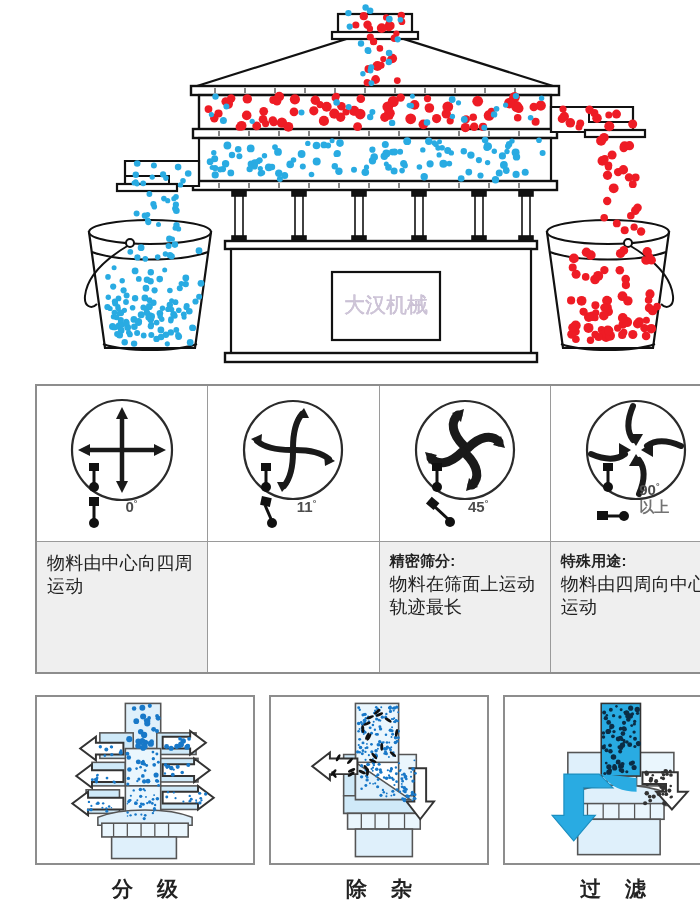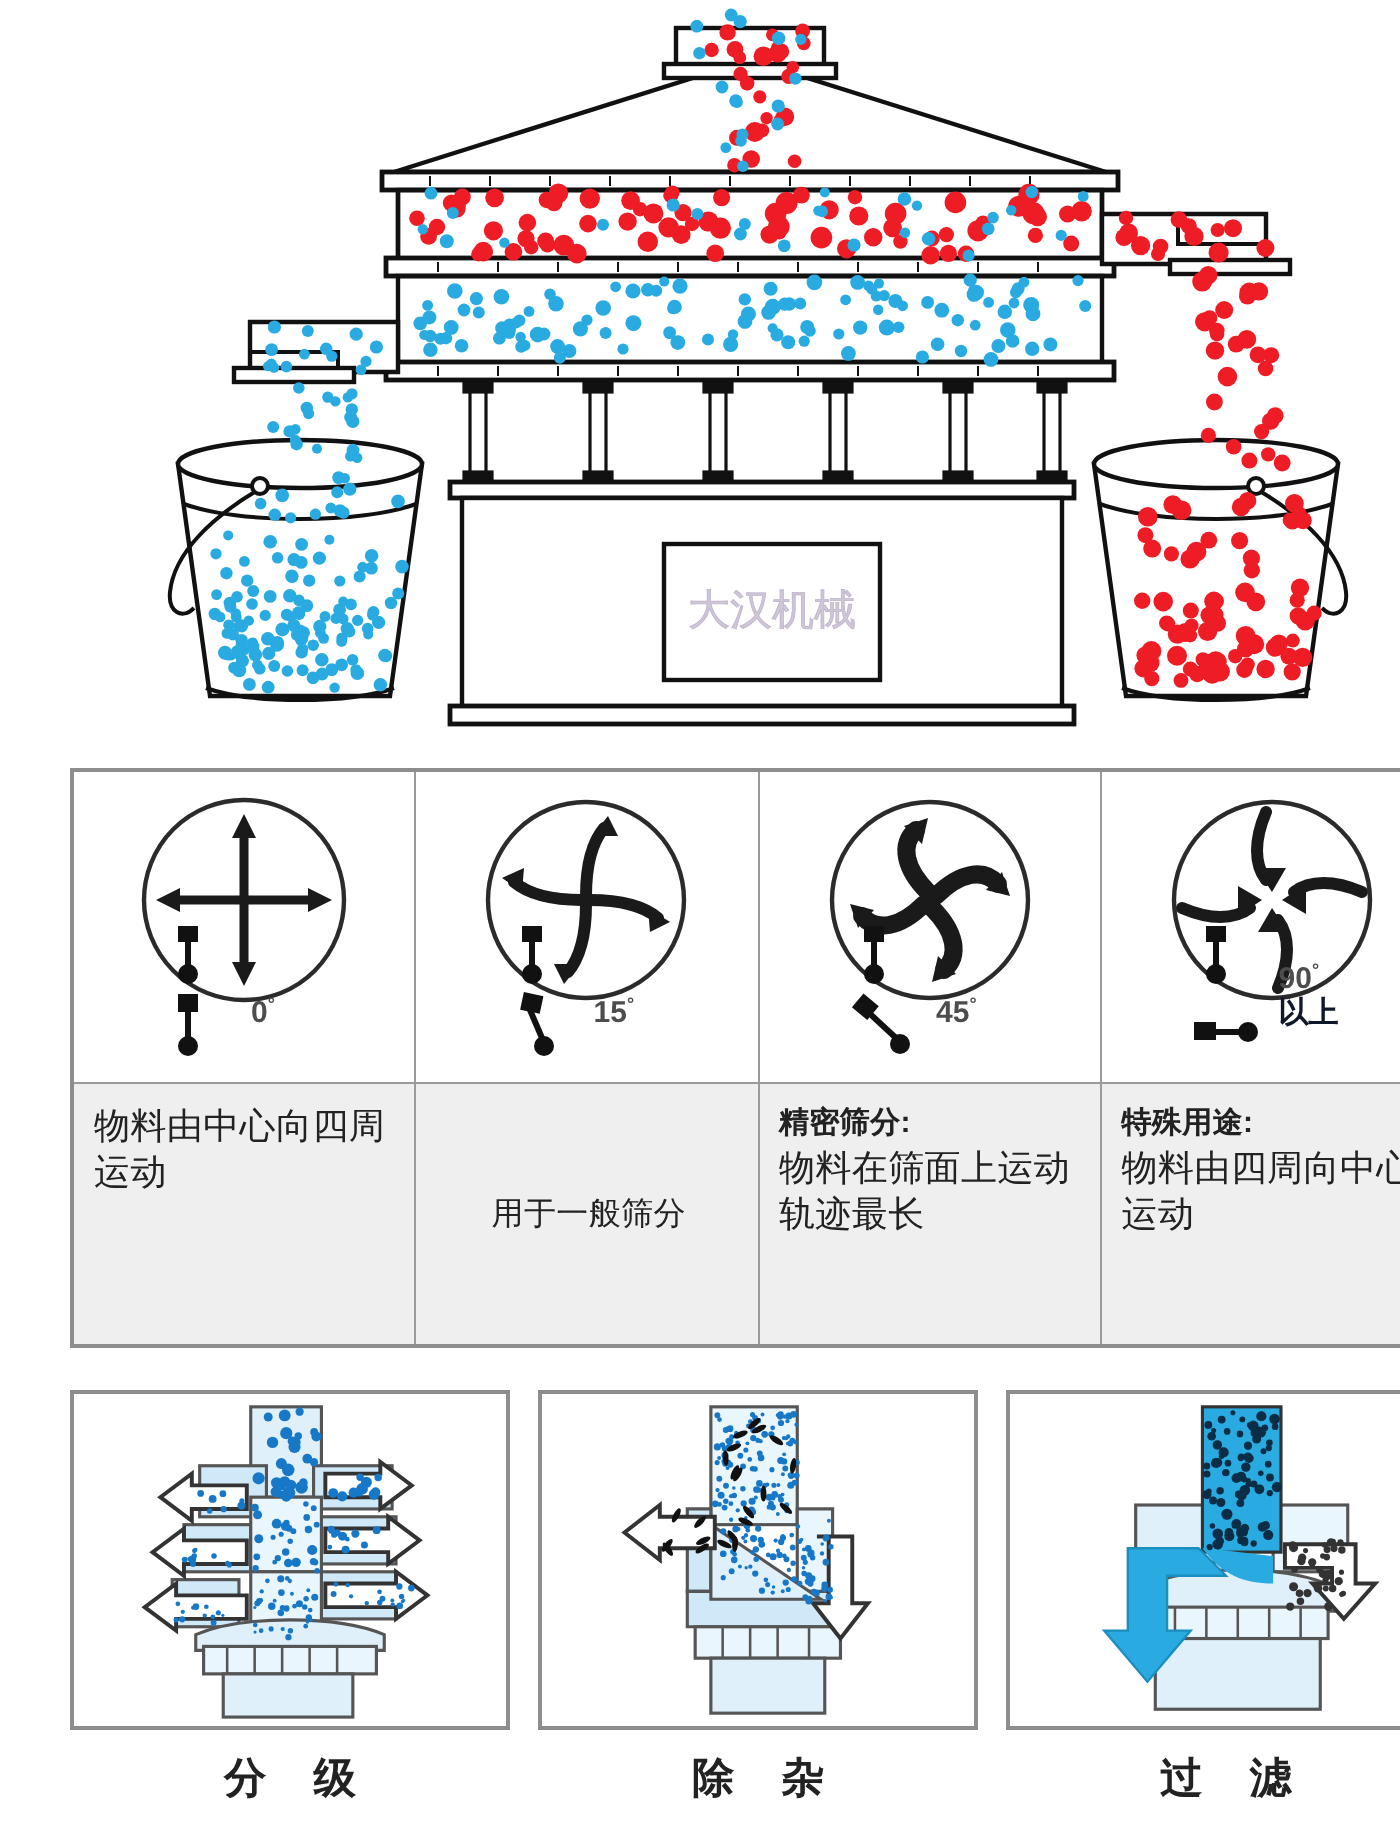--- a/index.html
+++ b/index.html
@@ -29,21 +29,21 @@
     border-bottom:1px solid #9a9a9a;box-sizing:border-box;
   }
   .angle-ico{position:absolute;left:50%;top:8px;transform:translateX(-50%);}
   .weight-ico{position:absolute;left:26%;bottom:8px;}
   .deg-label{
     position:absolute;left:52%;bottom:26px;
     font-size:15px;font-weight:bold;color:#4d4d4d;line-height:1.15;
     white-space:nowrap;
   }
   .deg-label .sup{font-size:9px;vertical-align:super;}
-  .deg-label .cn{font-size:15px;display:block;color:#0f172a;}
+  .deg-label .cn{font-size:15px;display:block;color:#737373;}
   .angle-bot{
     flex:1;background:#efefef;padding:10px 8px 8px 10px;box-sizing:border-box;
   }
   .angle-bot.center-only{display:flex;align-items:center;justify-content:center;}
   .angle-title{
     font-weight:bold;font-size:15px;color:#222;margin:0 0 2px 0;
     letter-spacing:.2px;
   }
   .angle-desc{font-size:18px;color:#222;line-height:1.28;letter-spacing:.2px;}
   .angle-desc.big{font-size:16px;}
@@ -781,25 +781,22 @@
           <svg width="30" height="72" viewBox="0 0 30 72">
             <rect x="8" y="2" width="10" height="8" fill="#111"></rect>
             <line x1="13" y1="9" x2="13" y2="23" stroke="#111" stroke-width="3"></line>
             <circle cx="13" cy="26" r="5" fill="#111"></circle>
             <rect x="8" y="36" width="10" height="9" fill="#111" transform="rotate(12 13 40)"></rect>
             <line x1="12" y1="44" x2="18" y2="58" stroke="#111" stroke-width="3"></line>
             <circle cx="19" cy="62" r="5" fill="#111"></circle>
           </svg>
         </div>
         <div class="deg-label">
-          <span>15</span><span class="sup">°</span>
+          <span>11</span><span class="sup">°</span>
         </div>
-      </div>
-      <div class="angle-bot center-only">
-        <div class="angle-desc big">用于一般筛分</div>
       </div>
     </div>
 
     <div class="angle-col">
       <div class="angle-top">
         <div class="angle-ico">
           <svg width="118" height="112" viewBox="0 0 118 112">
             <ellipse cx="59" cy="56" rx="49" ry="49" fill="#fff" stroke="#2b2b2b" stroke-width="2.2"></ellipse>
             <g fill="none" stroke="#1a1a1a" stroke-width="9" stroke-linecap="round">
               <path d="M58,52 C46,40 44,28 52,21"></path>

